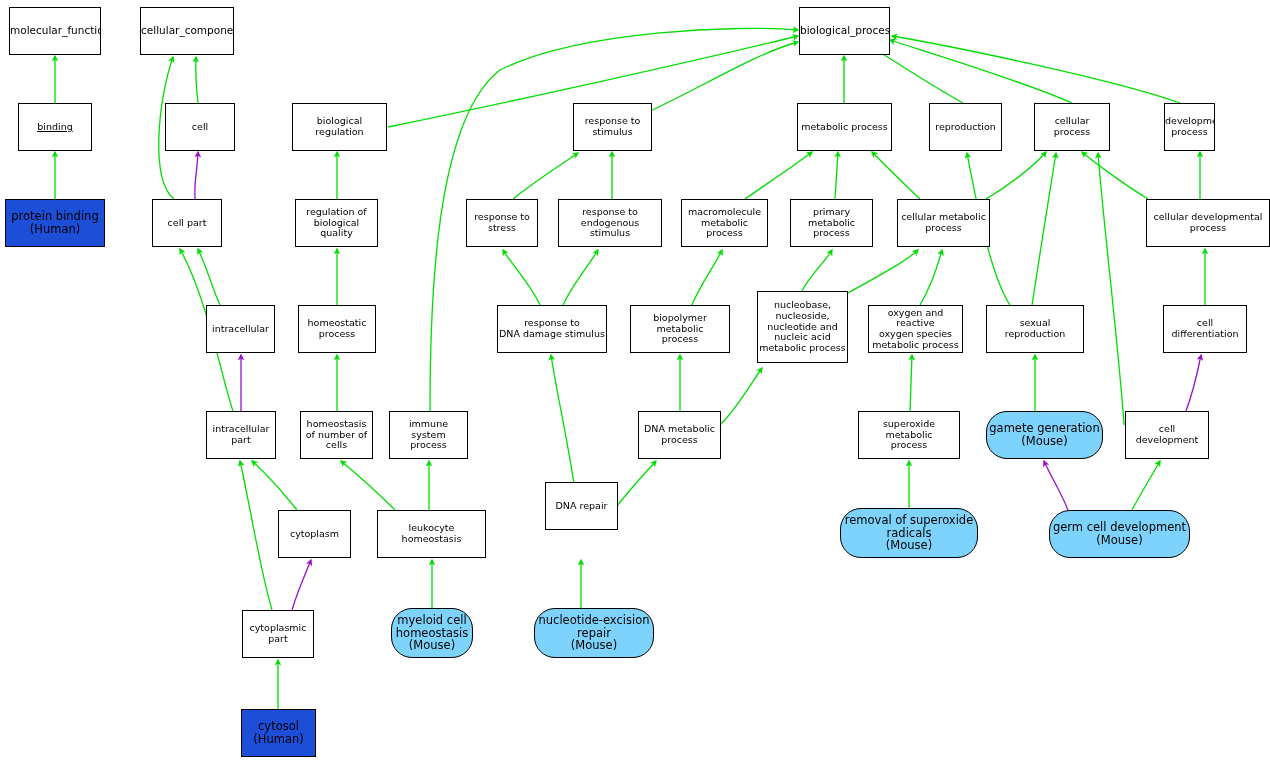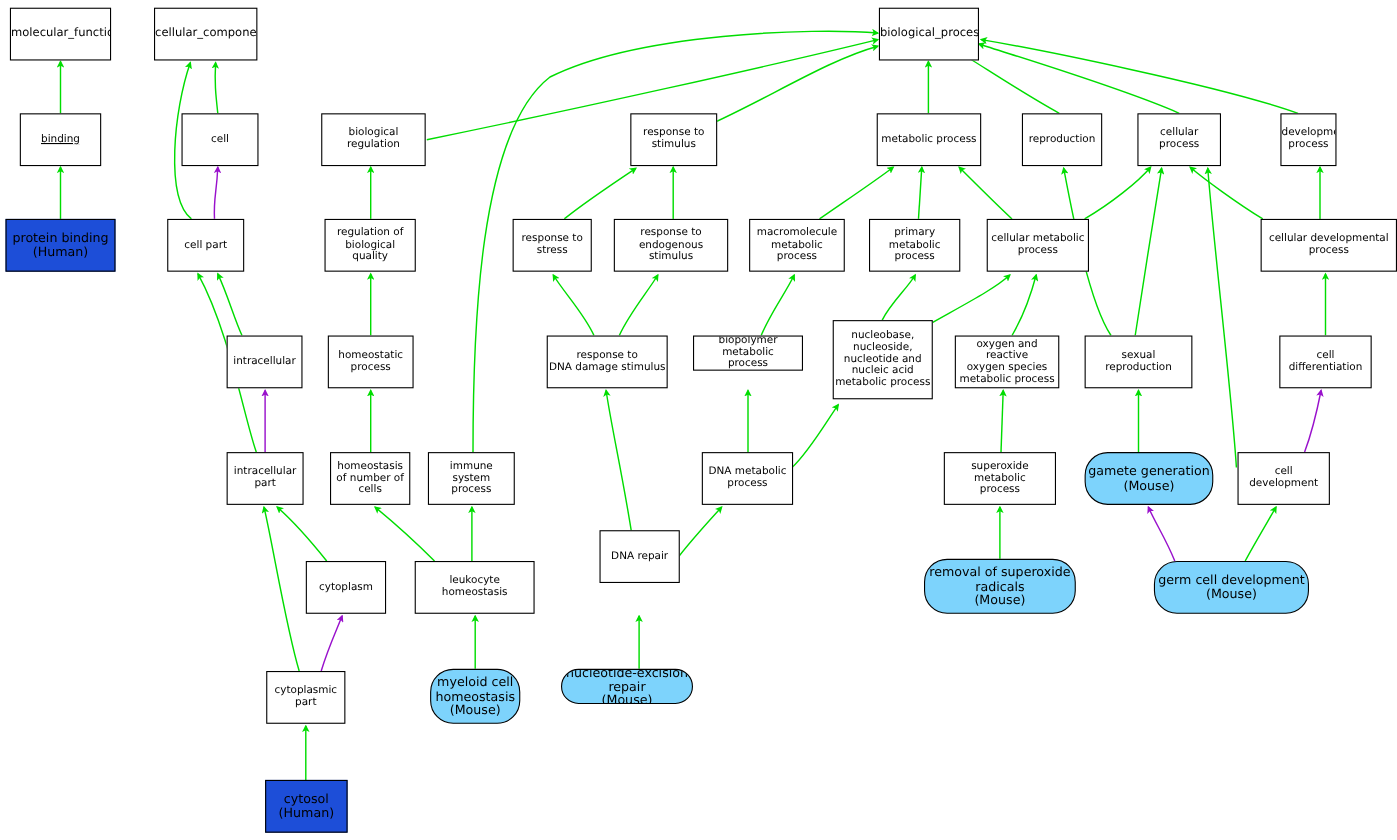--- a/index.html
+++ b/index.html
@@ -195,21 +195,21 @@
         <span class="node-label">intracellular</span>
       </div>
       <div class="node normal fill-white" style="left: 298px; top: 305px; width: 78px; height: 48px;">
         <span class="node-label">homeostatic
 process</span>
       </div>
       <div class="node normal fill-white" style="left: 497px; top: 305px; width: 110px; height: 48px;">
         <span class="node-label">response to
 DNA damage stimulus</span>
       </div>
-      <div class="node normal fill-white" style="left: 630px; top: 305px; width: 100px; height: 32px;">
+      <div class="node normal fill-white" style="left: 630px; top: 305px; width: 100px; height: 48px;">
         <span class="node-label">biopolymer metabolic
 process</span>
       </div>
       <div class="node normal fill-white" style="left: 757px; top: 291px; width: 91px; height: 72px;">
         <span class="node-label">nucleobase,
 nucleoside,
 nucleotide and
 nucleic acid
 metabolic process</span>
       </div>
@@ -272,21 +272,21 @@
       </div>
       <div class="node normal fill-white" style="left: 242px; top: 610px; width: 72px; height: 48px;">
         <span class="node-label">cytoplasmic
 part</span>
       </div>
       <div class="node gene fill-mouse" style="left: 391px; top: 608px; width: 82px; height: 50px;">
         <span class="node-label">myeloid cell
 homeostasis
 (Mouse)</span>
       </div>
-      <div class="node gene fill-mouse" style="left: 510px; top: 608px; width: 120px; height: 32px;">
+      <div class="node gene fill-mouse" style="left: 534px; top: 608px; width: 120px; height: 50px;">
         <span class="node-label">nucleotide-excision
 repair
 (Mouse)</span>
       </div>
       <div class="node gene fill-human" style="left: 241px; top: 709px; width: 75px; height: 48px;">
         <span class="node-label">cytosol
 (Human)</span>
       </div>
     </div>
 </div>

